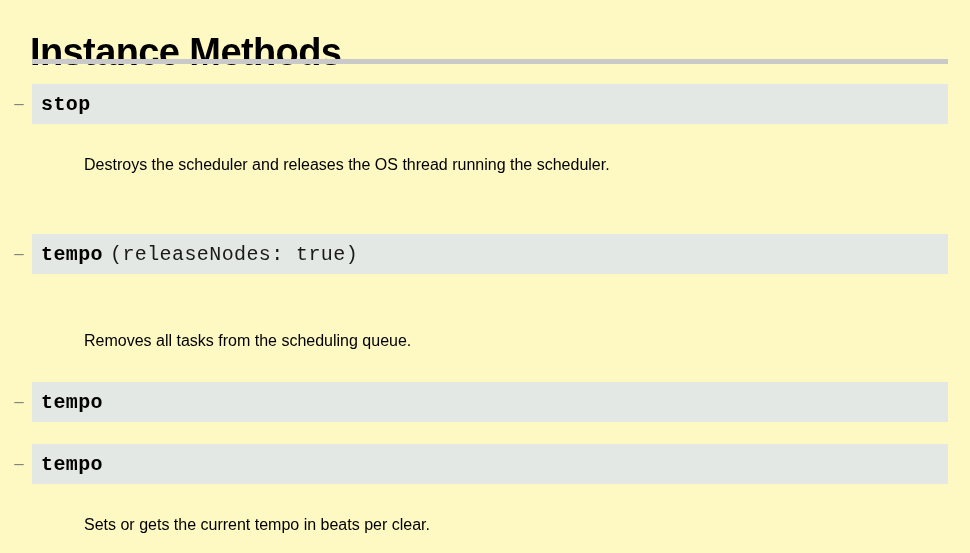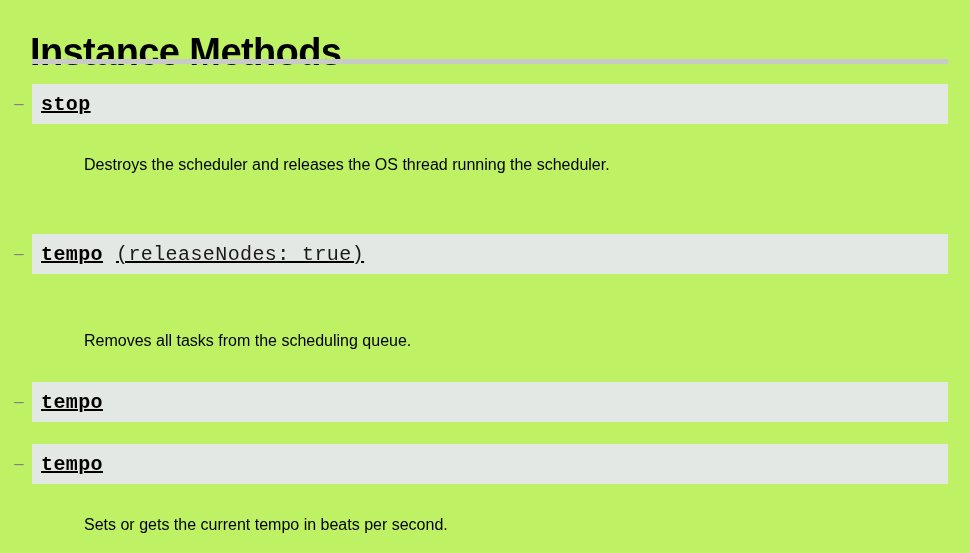--- a/index.html
+++ b/index.html
@@ -12,21 +12,21 @@
     height: 553px;
     overflow: hidden;
     font-family: "Liberation Sans", sans-serif;
     -webkit-font-smoothing: antialiased;
   }
 
   .page {
     position: relative;
     width: 970px;
     height: 553px;
-    background: #bef264;
+    background: #fef9c3;
   }
 
   
   .page-title {
     position: absolute;
     left: 30px;
     top: 4px;
     font-family: "Liberation Sans", sans-serif;
     font-weight: bold;
     font-size: 38px;
@@ -76,38 +76,37 @@
     left: 32px;
     width: 916px;
     height: 40px;
     background: #e4e8e4;
     box-sizing: border-box;
     padding-left: 9px;
     display: flex;
     align-items: center;
     white-space: nowrap;
     overflow: hidden;
-    text-decoration: underline;
   }
 
   .sig-name {
     font-family: "Liberation Mono", monospace;
     font-weight: bold;
     font-size: 20px;
     color: #000000;
     letter-spacing: 0.4px;
   }
 
   .sig-args {
     font-family: "Liberation Mono", monospace;
     font-weight: normal;
     font-size: 20px;
     color: #1a1a1a;
     letter-spacing: 0.4px;
-    margin-left: 13px;
+    margin-left: 7px;
   }
 
   .sig-args:empty {
     display: none;
   }
 
   .desc {
     position: absolute;
     left: 84px;
     width: 860px;
@@ -165,16 +164,16 @@
 
   </div>
 
   <div class="entry" style="top:444px;">
     <div class="sig-row">
       <span class="sig-dash">–</span>
       <div class="sig-band">
         <span class="sig-name">tempo</span>
       </div>
     </div>
-    <div class="desc" style="top:68px;">Sets or gets the current tempo in beats per second.</div>
+    <div class="desc" style="top:68px;">Sets or gets the current tempo in beats per clear.</div>
   </div>
 
 </div>
 
 </body></html>

